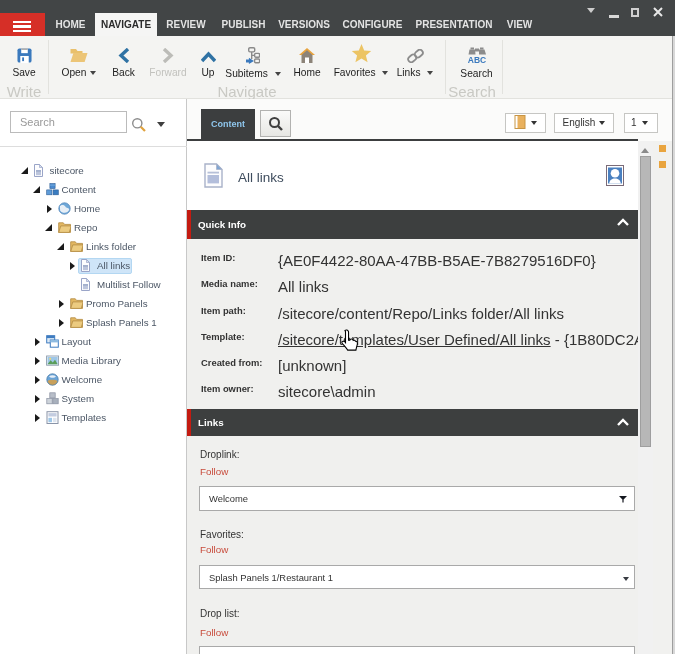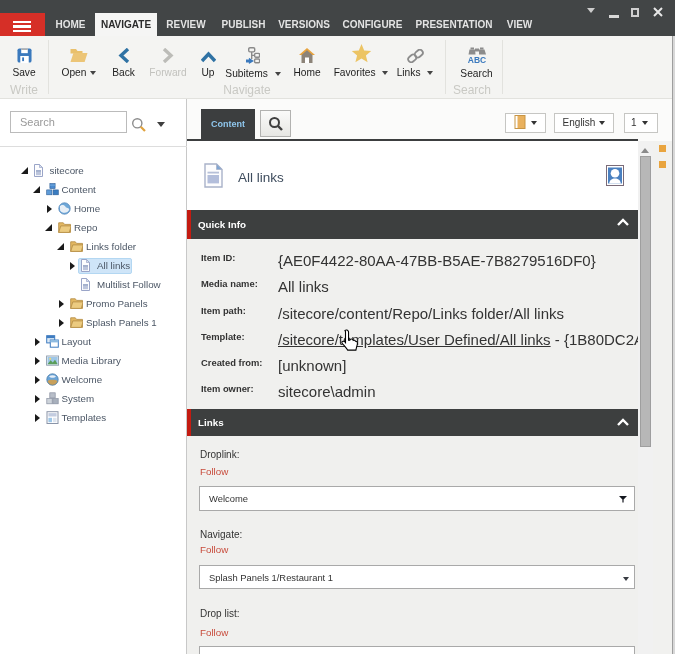--- a/index.html
+++ b/index.html
@@ -14,21 +14,21 @@
 .tab.active { background:#f5f5f4; color:#2b2b2b; }
 
 .wctl { color:#d8d8d8; }
 
 #ribbon { left:0; top:36px; width:672px; height:63px; background:#f4f4f2; border-bottom:1px solid #e2e2de; }
 .rsep { position:absolute; top:4px; width:1px; height:54px; background:#e2e2de; }
 .rbtn { position:absolute; top:12px; text-align:center; font-size:10.2px; color:#1e1e1e; }
 .rbtn .ric { height:15px; margin-bottom:3px; display:flex; justify-content:center; align-items:flex-end; }
 .rbtn .rlb { height:13px; line-height:13px; white-space:nowrap; }
 .rbtn .dna { display:inline-block; width:0; height:0; border-left:3.5px solid transparent; border-right:3.5px solid transparent; border-top:4px solid #444; margin-left:4px; vertical-align:middle; }
-.glabel { position:absolute; top:47px; font-size:12px; color:#c9c9c4; text-align:center; }
+.glabel { position:absolute; top:47px; font-size:15px; color:#c9c9c4; text-align:center; }
 .dis { color:#c2c2be; }
 
 #leftpanel { left:0; top:99px; width:187px; height:555px; background:#fff; border-right:1px solid #c8c8c8; }
 #searchbox { left:10px; top:12px; width:117px; height:22px; border:1px solid #bbb; background:#fff; font-size:11px; color:#999; line-height:20px; padding-left:9px; }
 #lsep { left:0; top:47px; width:187px; height:1px; background:#ddd; }
 .trow { position:absolute; height:19px; font-size:9.8px; color:#4b5665; white-space:nowrap; }
 .tri-c { position:absolute; width:0; height:0; border-top:4px solid transparent; border-bottom:4px solid transparent; border-left:5px solid #1a1a1a; }
 .tri-e { position:absolute; width:0; height:0; border-bottom:7px solid #1a1a1a; border-left:7px solid transparent; }
 .tlabel { position:absolute; top:4px; }
 .tico { position:absolute; top:2.5px; width:13px; height:14px; }
@@ -372,21 +372,21 @@
 </div>
 
 <div class="abs l2" style="top:449px;">Droplink:</div>
 <div class="abs follow" style="top:466px;">Follow</div>
 <div class="abs sel" style="top:486px;">Welcome
   <svg style="position:absolute;right:7px;top:9px;" width="8" height="7" viewBox="0 0 8 7">
       <path d="M0 0 H8 L4.6 3.6 V6.6 H3.4 V3.6 Z" fill="#14171f"></path>
     </svg>
 </div>
 
-<div class="abs l2" style="top:529px;">Navigate:</div>
+<div class="abs l2" style="top:529px;">Favorites:</div>
 <div class="abs follow" style="top:544px;">Follow</div>
 <div class="abs sel" style="top:565px;height:24px;">Splash Panels 1/Restaurant 1
   <div style="position:absolute;right:5px;top:11px;width:0;height:0;border-left:3px solid transparent;border-right:3px solid transparent;border-top:4.2px solid #383b42;"></div>
 </div>
 
 <div class="abs l2" style="top:608px;">Drop list:</div>
 <div class="abs follow" style="top:627px;">Follow</div>
 <div class="abs sel" style="top:646px;height:8px;border-bottom:none;overflow:hidden;">
     <div style="position:absolute;left:9px;top:4px;">Restaurant 1</div>
   </div>

